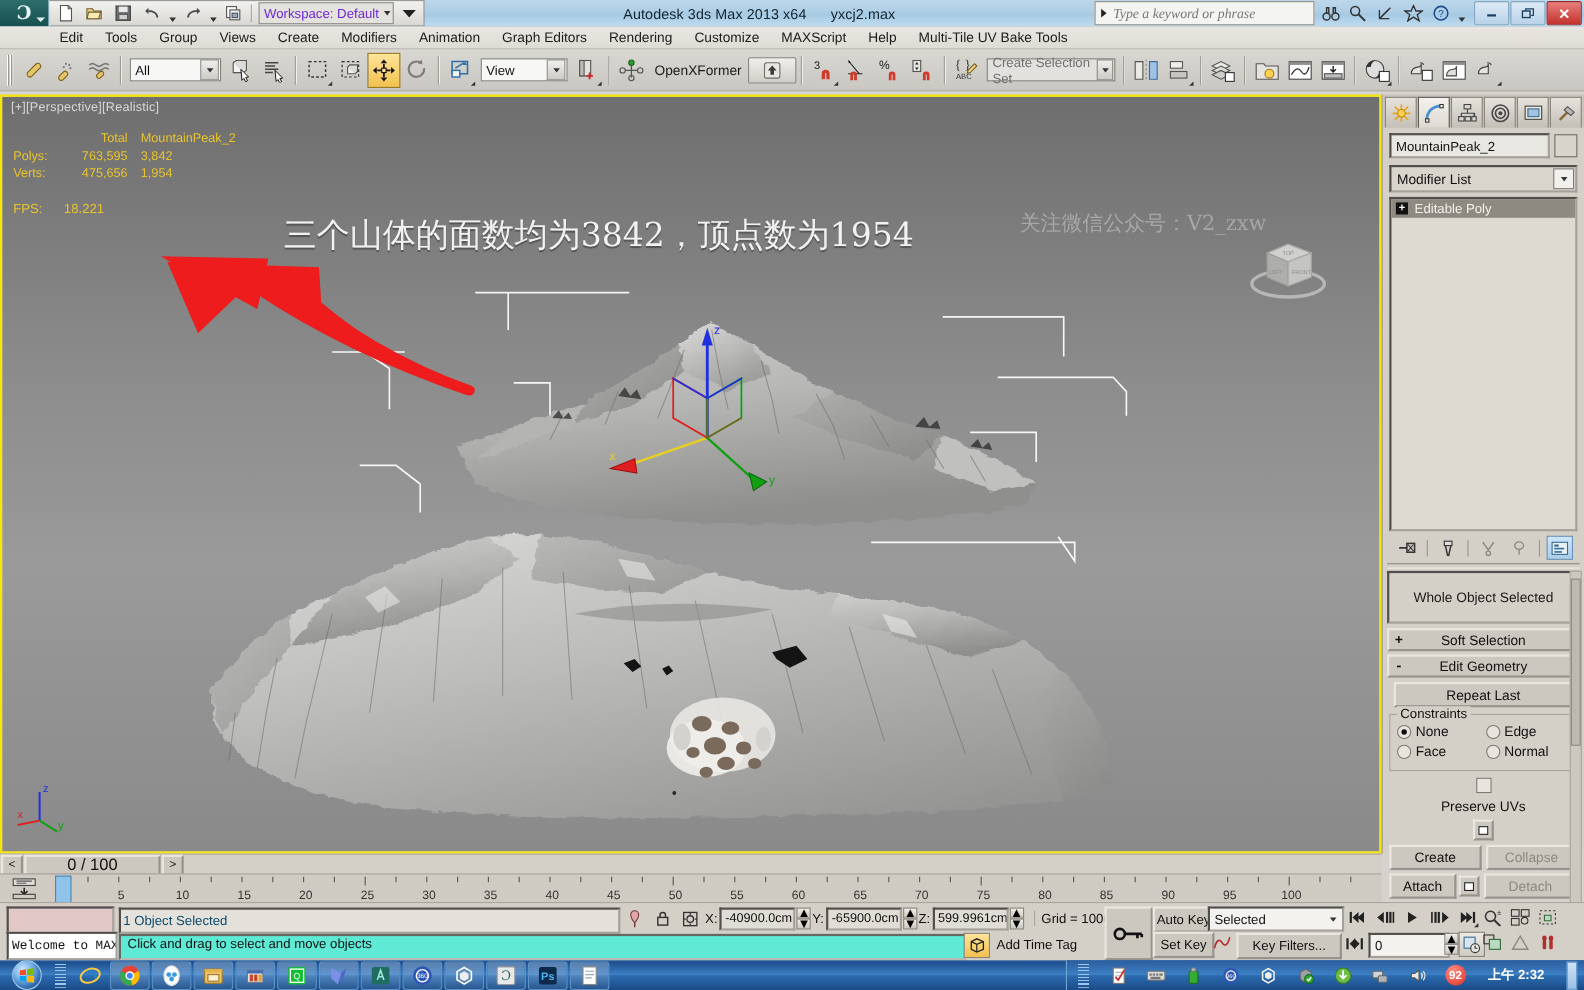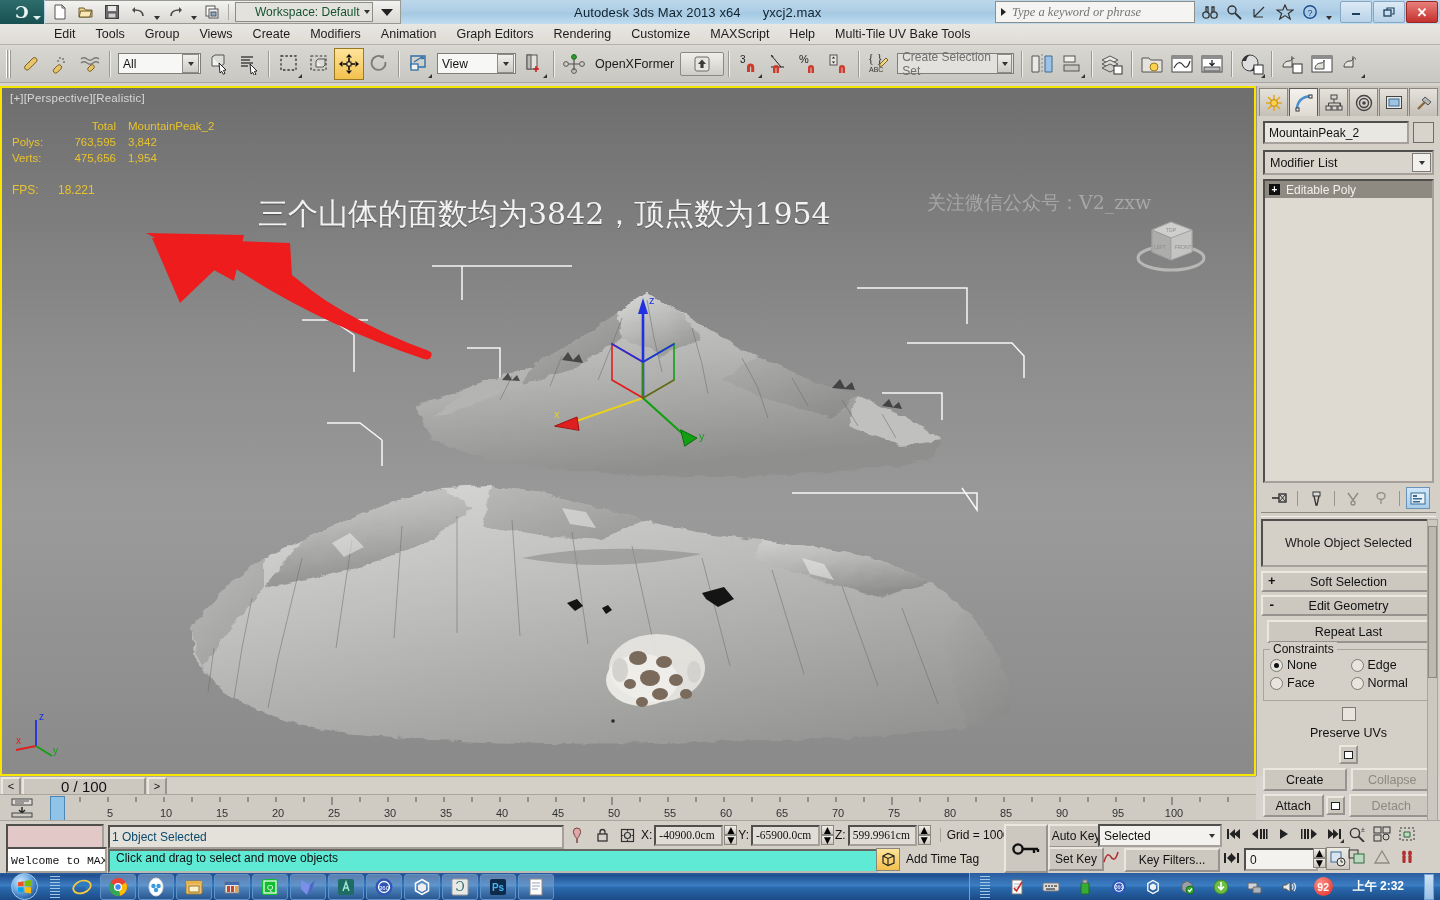--- a/index.html
+++ b/index.html
@@ -45,21 +45,21 @@
     width:22px;height:20px;display:flex;align-items:center;justify-content:center;
     cursor:pointer;border:1px solid transparent;border-radius:2px;
   }
   .qsep{width:1px;height:16px;background:#a9a9a3;margin:0 2px;}
   .qarrow{width:9px;height:20px;display:flex;align-items:flex-end;justify-content:center;
     padding-bottom:4px;cursor:pointer;}
   .tri-d{width:0;height:0;border-left:3px solid transparent;border-right:3px solid transparent;border-top:4px solid #333;}
   .wsbox{
     display:flex;align-items:center;height:18px;
     border:1px solid #8e8e88;background:#e4e2dd;
-    padding:0 2px 0 19px;font-size:12px;color:#14532d;margin:0 2px;
+    padding:0 2px 0 4px;font-size:12px;color:#6d28d9;margin:0 2px;
     max-width:128px;overflow:hidden;white-space:nowrap;
   }
   .wsbig{width:20px;height:20px;display:flex;align-items:center;justify-content:center;cursor:pointer;}
   .tri-big{width:0;height:0;border-left:6px solid transparent;border-right:6px solid transparent;border-top:7px solid #222;}
   .title-text{
     flex:1;text-align:center;font-size:13px;color:#11232e;
     white-space:nowrap;letter-spacing:.1px;
   }
   .title-text .fname{margin-left:22px;}
   .searchwrap{
@@ -282,21 +282,21 @@
     display:flex;align-items:center;padding-left:3px;overflow:hidden;}
   .ml-entry span{font-family:"Liberation Mono",monospace;font-size:11.5px;color:#111;white-space:nowrap;}
   .st-prompt1{position:absolute;left:108px;top:4px;width:450px;height:20px;background:#e4e1da;border:2px inset #a5a19a;
     display:flex;align-items:center;padding-left:2px;font-size:12px;color:#0c4a6e;}
   .st-prompt2{position:absolute;left:108px;top:28px;width:760px;height:20px;background:#5eead4;border:2px inset #bdb9b1;
     display:flex;align-items:flex-start;padding-left:6px;font-size:12px;color:#111;}
   .st-coords{position:absolute;left:566px;top:3px;height:22px;display:flex;align-items:center;gap:3px;}
   .coordbox{display:flex;align-items:center;}
   .coordbox .cl{font-size:12px;color:#111;margin-right:2px;}
   .coordbox .cv{width:62px;height:17px;background:#e0ddd6;border:2px inset #a5a19a;
-    display:flex;align-items:center;padding-left:3px;font-size:11.5px;color:#111;overflow:hidden;white-space:nowrap;font-family:Liberation Serif, serif;}
+    display:flex;align-items:center;padding-left:3px;font-size:11.5px;color:#111;overflow:hidden;white-space:nowrap;}
   .spin{width:11px;height:19px;display:flex;flex-direction:column;justify-content:center;margin-left:1px;}
   .spin div{width:11px;height:8px;background:linear-gradient(to bottom,#f0eee9,#cbc7bf);border:1px solid #8b877f;
     display:flex;align-items:center;justify-content:center;}
   .gridlbl{margin-left:8px;font-size:12px;color:#111;white-space:nowrap;padding-left:6px;border-left:1px solid #aaa69e;}
   .addtimetag{position:absolute;left:876px;top:27px;height:22px;display:flex;align-items:center;gap:6px;}
   .ttbtn{width:22px;height:21px;border:1px solid #8a867e;background:linear-gradient(to bottom,#ffe49a,#f2c14e);
     display:flex;align-items:center;justify-content:center;}
   .keybig{position:absolute;left:1004px;top:3px;width:40px;height:45px;border:2px outset #ebe7df;background:#ccc8c0;
     display:flex;align-items:center;justify-content:center;}
   .kbtn{position:absolute;height:20px;border:2px outset #ebe7df;background:#ccc8c0;

